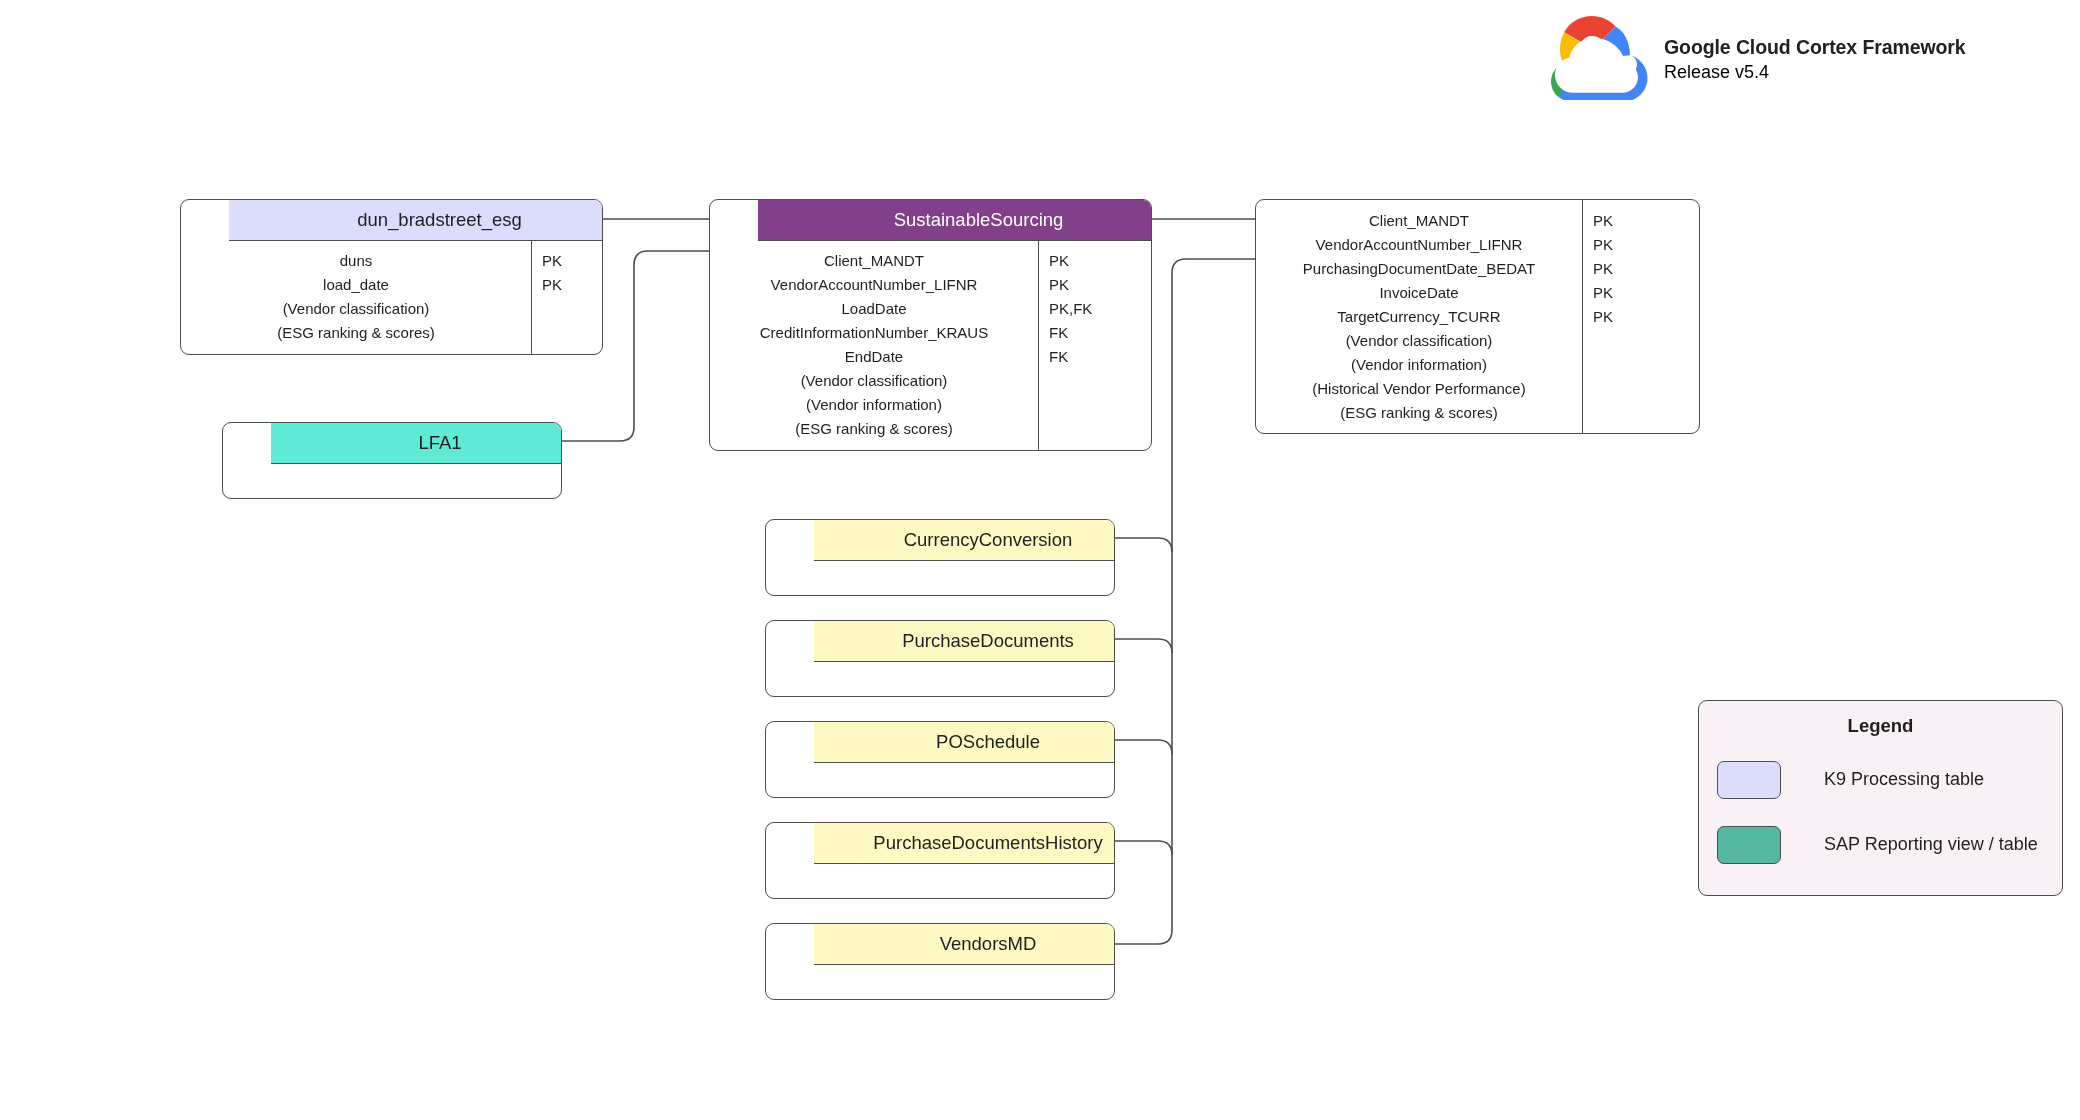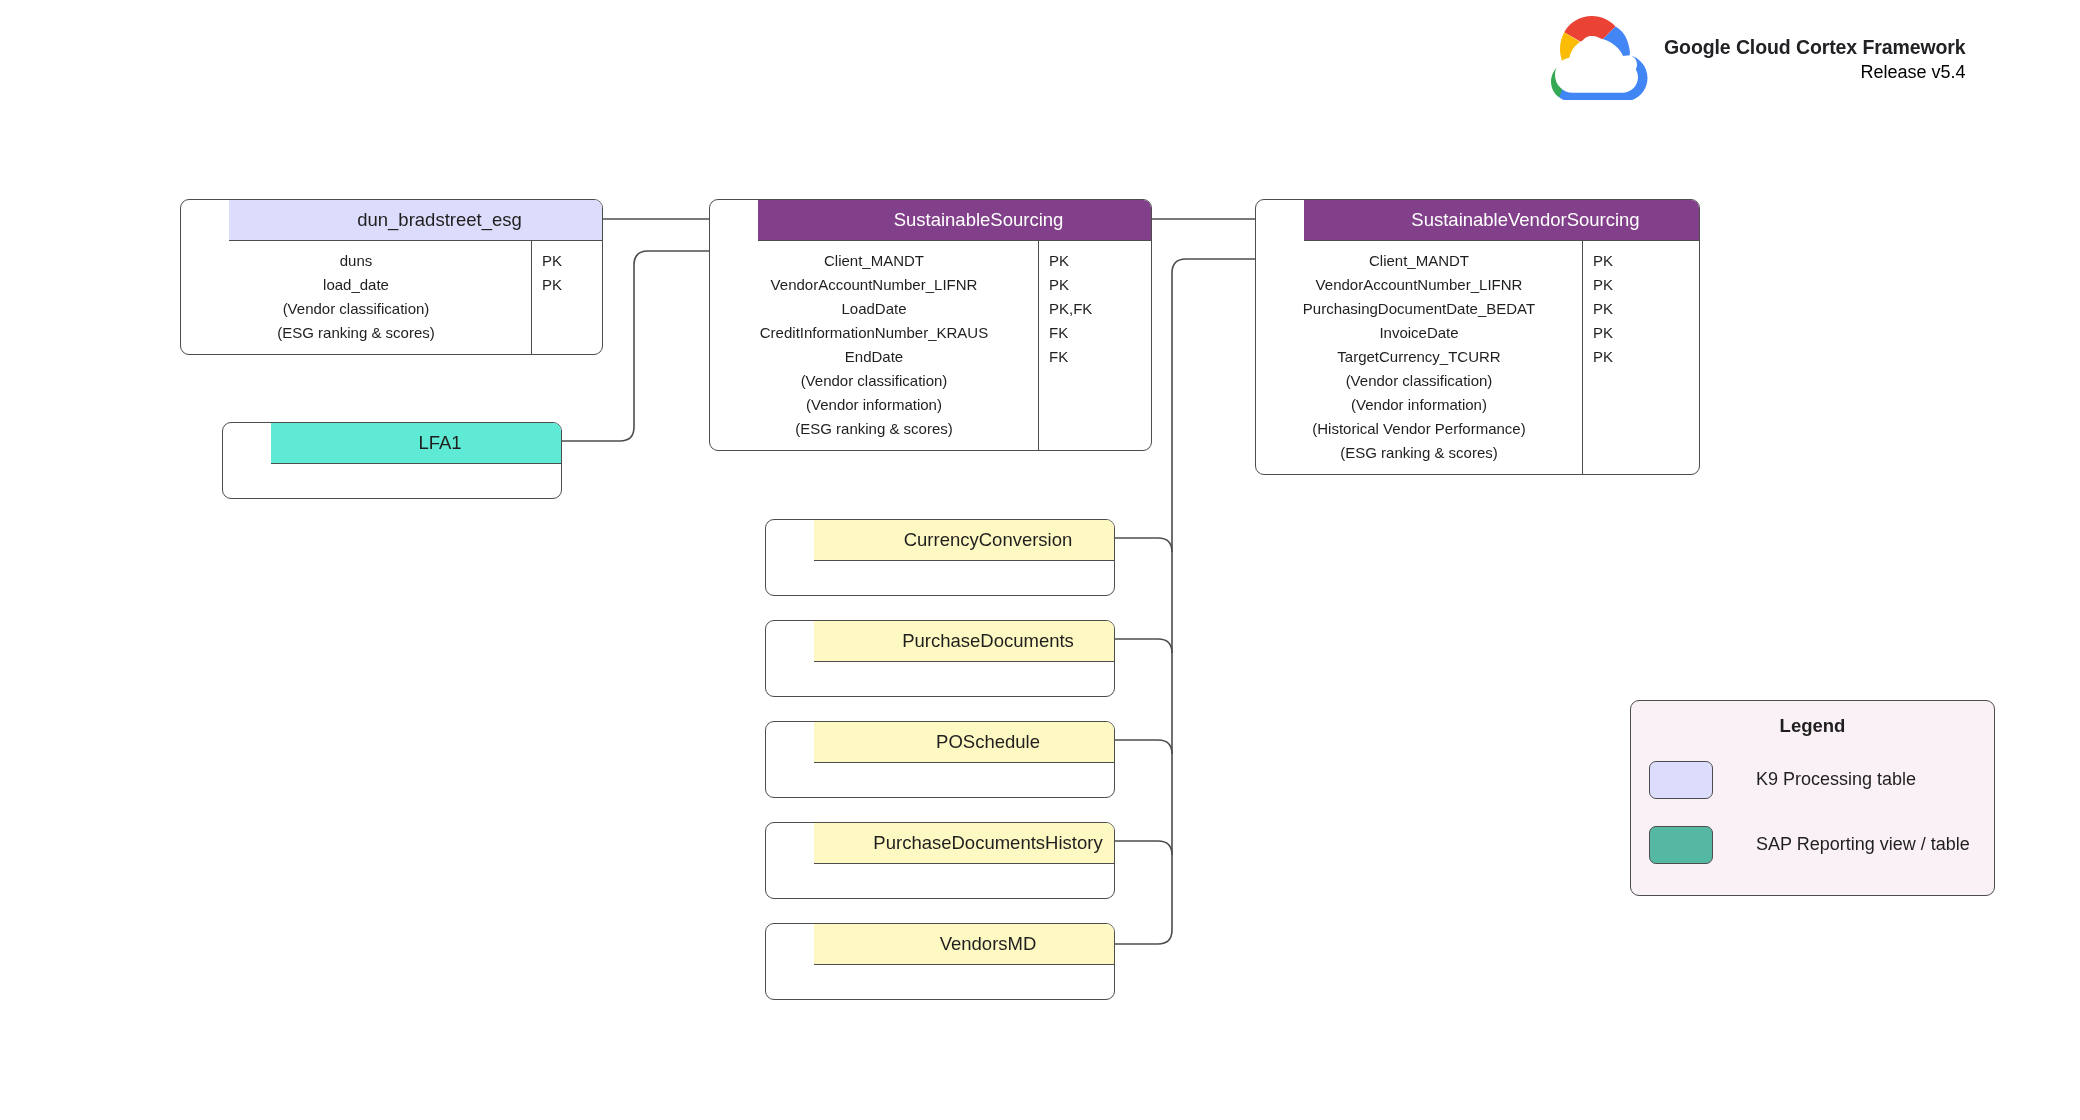--- a/index.html
+++ b/index.html
@@ -30,21 +30,20 @@
   #brand-logo {
     width: 112px;
     height: 90px;
     flex: 0 0 auto;
   }
   #brand-text {
     display: flex;
     flex-direction: column;
     justify-content: center;
     padding-top: 8px;
-    align-items: flex-end;
   }
   #brand-title {
     font-size: 19.5px;
     font-weight: bold;
     color: #202124;
     letter-spacing: -0.1px;
     line-height: 1.35;
   }
   #brand-release {
     font-size: 18px;
@@ -132,21 +131,21 @@
 
   
   .hdr-k9table   { background: #dcdcfc; color: #1f1f1f; }
   .hdr-k9view    { background: #82408a; color: #ffffff; }
   .hdr-sapcdc    { background: #5eead4; color: #1f1f1f; }
   .hdr-sapview   { background: #fef9c3; color: #1f1f1f; }
 
   
   #legend {
     position: absolute;
-    left: 1630px;
+    left: 1698px;
     top: 700px;
     width: 365px;
     box-sizing: border-box;
     background: #f9f1f6;
     border: 1.4px solid #4d4d4d;
     border-radius: 9px;
     padding: 14px 18px 18px 18px;
   }
   #legend-title {
     text-align: center;
@@ -259,21 +258,20 @@
       <div class="key-row">FK</div>
       <div class="key-row">FK</div>
       <div class="key-row"></div>
       <div class="key-row"></div>
       <div class="key-row"></div>
     </div>
   </div>
 </div>
 
 <div class="entity" style="left:1255px; top:199px; width:445px;">
-  <div class="entity-header hdr-k9view">SustainableVendorSourcing</div>
   <div class="entity-body">
     <div class="col-fields">
       <div class="field-row">Client_MANDT</div>
       <div class="field-row">VendorAccountNumber_LIFNR</div>
       <div class="field-row">PurchasingDocumentDate_BEDAT</div>
       <div class="field-row">InvoiceDate</div>
       <div class="field-row">TargetCurrency_TCURR</div>
       <div class="field-row">(Vendor classification)</div>
       <div class="field-row">(Vendor information)</div>
       <div class="field-row">(Historical Vendor Performance)</div>

